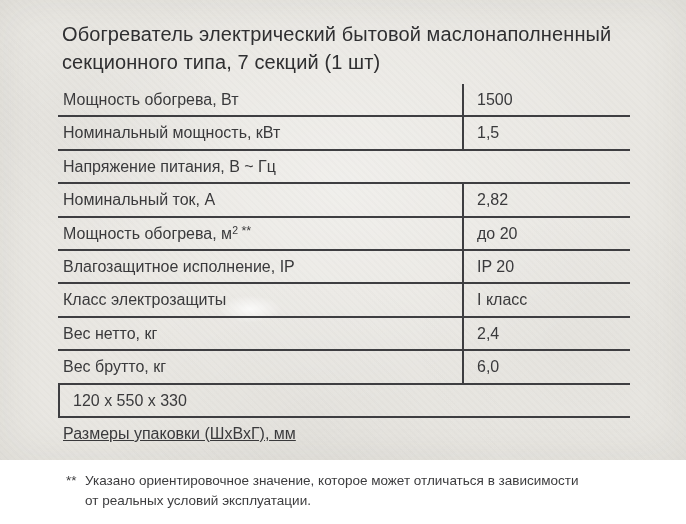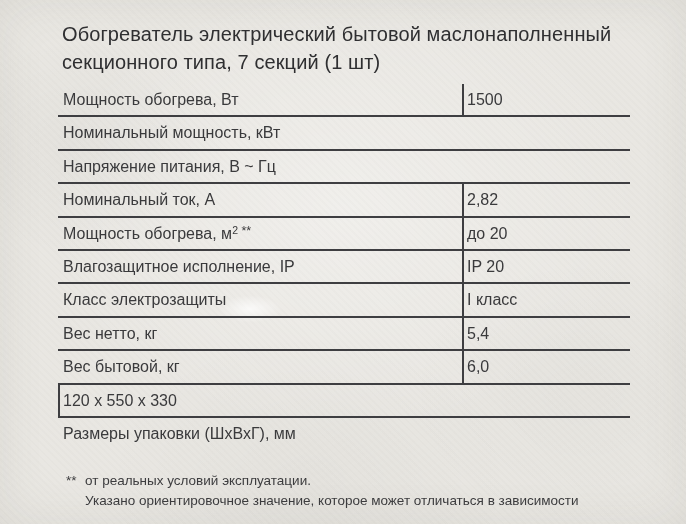--- a/index.html
+++ b/index.html
@@ -3,21 +3,21 @@
 <meta charset="utf-8">
 <style>
   html, body { margin: 0; padding: 0; }
   body {
     width: 686px; height: 524px;
     font-family: "Liberation Sans", "DejaVu Sans", sans-serif;
     overflow: hidden;
   }
   .page {
     position: relative;
-    width: 686px; height: 524px;
+    width: 686px; height: 460px;
     color: #39393b;
     background:
       radial-gradient(220px 160px at 12% 28%, rgba(0,0,0,0.025), transparent 70%),
       radial-gradient(260px 200px at 85% 75%, rgba(0,0,0,0.02), transparent 70%),
       radial-gradient(300px 220px at 45% 92%, rgba(0,0,0,0.025), transparent 70%),
       radial-gradient(400px 300px at 50% 40%, rgba(255,255,255,0.35), transparent 75%),
       #e9e7e2;
     box-shadow: inset 0 0 45px rgba(90,85,75,0.10);
   }
   .grain {
@@ -37,29 +37,29 @@
     font-size: 20px; line-height: 28px; color: #2f2f31;
     letter-spacing: 0.1px;
   }
   .spec-table {
     position: absolute; left: 58px; top: 84px; width: 572px;
   }
   .row {
     display: flex; height: 33.4px; box-sizing: border-box;
     border-bottom: 2px solid #3e3e41;
   }
-  .row.last { border-bottom: none; }
+  .row.last { border-bottom: none; text-decoration: underline; }
   .cell-label {
     width: 404px; box-sizing: border-box; padding-left: 5px;
     font-size: 16px; line-height: 31px; color: #3a3a3c;
     white-space: nowrap; overflow: hidden;
   }
   .cell-value {
     flex: 1; box-sizing: border-box;
-    border-left: 2px solid #3e3e41; padding-left: 3px;
+    border-left: 2px solid #3e3e41; padding-left: 13px;
     font-size: 16px; line-height: 31px; color: #3a3a3c;
     white-space: nowrap;
   }
   .sup {
     font-size: 10.5px; position: relative; top: -5px; line-height: 0;
   }
   .post {
     font-size: 12.5px; position: relative; top: -4px; white-space: pre; line-height: 0;
   }
   .footnote {
@@ -79,20 +79,21 @@
 
   <div class="title">Обогреватель электрический бытовой маслонаполненный секционного типа, 7 секций (1 шт)</div>
 
   <div class="spec-table">
     <div class="row">
       <div class="cell-label">Мощность обогрева, Вт</div>
       <div class="cell-value">1500</div>
     </div>
     <div class="row">
       <div class="cell-label">Номинальный мощность, кВт</div>
+      <div class="cell-value">1,5</div>
     </div>
     <div class="row">
       <div class="cell-label">Напряжение питания, В ~ Гц</div>
     </div>
     <div class="row">
       <div class="cell-label">Номинальный ток, А</div>
       <div class="cell-value">2,82</div>
     </div>
     <div class="row">
       <div class="cell-label"><span>Мощность обогрева, м</span><span class="sup">2</span><span class="post"> **</span></div>
@@ -101,34 +102,34 @@
     <div class="row">
       <div class="cell-label">Влагозащитное исполнение, IP</div>
       <div class="cell-value">IP 20</div>
     </div>
     <div class="row">
       <div class="cell-label">Класс электрозащиты</div>
       <div class="cell-value">I класс</div>
     </div>
     <div class="row">
       <div class="cell-label">Вес нетто, кг</div>
-      <div class="cell-value">5,4</div>
+      <div class="cell-value">2,4</div>
     </div>
     <div class="row">
-      <div class="cell-label">Вес бытовой, кг</div>
+      <div class="cell-label">Вес брутто, кг</div>
       <div class="cell-value">6,0</div>
     </div>
     <div class="row">
       <div class="cell-value">120 x 550 x 330</div>
     </div>
     <div class="row last">
       <div class="cell-label">Размеры упаковки (ШхВхГ),  мм</div>
     </div>
   </div>
 
   <div class="footnote">
     <span class="fn-marker">**</span>
     <span class="fn-lines">
+      <div>Указано ориентировочное значение, которое может отличаться в зависимости</div>
       <div>от реальных условий эксплуатации.</div>
-      <div>Указано ориентировочное значение, которое может отличаться в зависимости</div>
     </span>
   </div>
 </div>
 
 </body></html>

